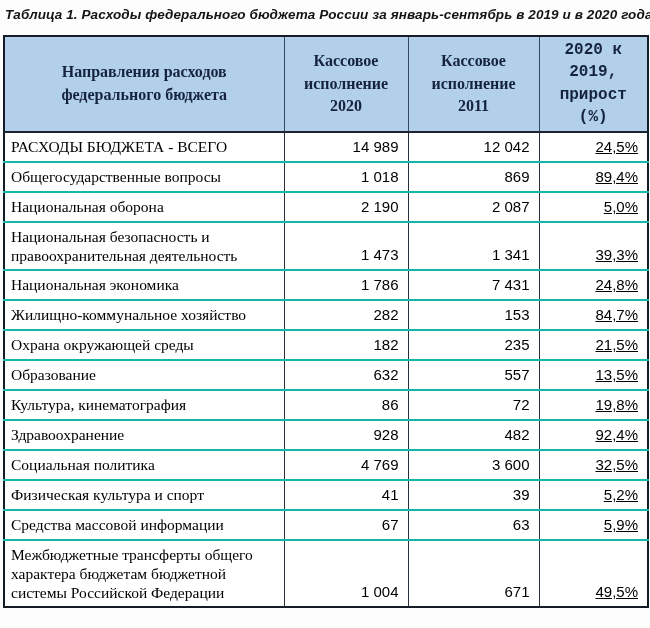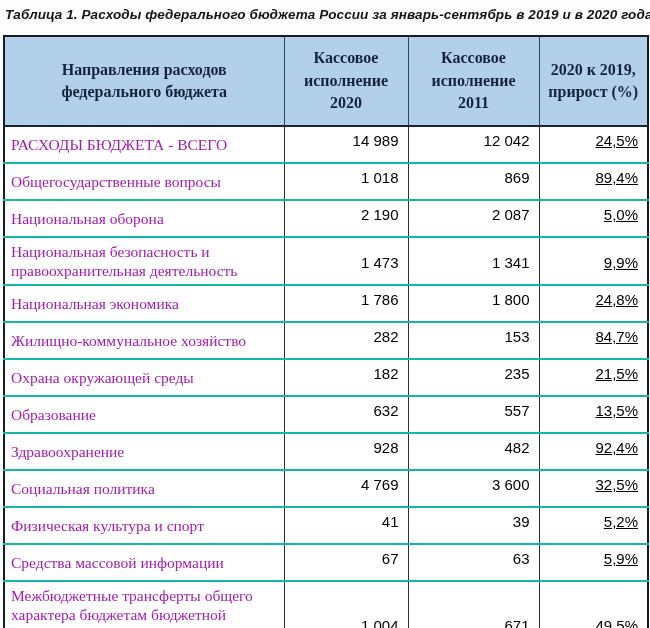--- a/index.html
+++ b/index.html
@@ -48,50 +48,50 @@
     text-align: center;
     font-family: "Liberation Serif", "DejaVu Serif", serif;
     font-weight: bold;
     font-size: 16px;
     line-height: 1.4;
     color: #16233e;
     padding: 2px 6px;
     border-right: 1.5px solid #33475c;
     border-bottom: 2px solid #1b2430;
   }
-  thead th:last-child { border-right: none; }
+  thead th:last-child { border-right: none; font-family: Liberation Mono, monospace; }
 
   tbody td {
     border-right: 1.5px solid #26303b;
     border-top: 2px solid #14b8a6;
     font-size: 15.5px;
     line-height: 19px;
     padding: 4px 6px;
     background: #ffffff;
   }
   tbody tr { height: 29px; }
   tbody tr:first-child td { border-top: none; }
   tbody td:last-child { border-right: none; text-decoration: underline; }
 
   tbody td.label {
     font-family: "Liberation Serif", "DejaVu Serif", serif;
     vertical-align: middle;
     text-align: left;
-    color: #a21caf;
+    color: #000000;
     padding-left: 6px;
     padding-right: 10px;
   }
   tbody td.num {
     font-family: "Liberation Sans", "DejaVu Sans", sans-serif;
     font-size: 15px;
     vertical-align: bottom;
     text-align: right;
     color: #000;
     padding-right: 9px;
-    padding-bottom: 12px;
+    padding-bottom: 5px;
   }
 </style>
 </head>
 <body>
 
 <div class="page">
   <div class="doc-title">Таблица 1. Расходы федерального бюджета России за январь-сентябрь в 2019 и в 2020 годах, млрд. руб.</div>
 
   <table class="budget">
     <colgroup>
@@ -127,27 +127,27 @@
     <td class="label">Национальная оборона</td>
     <td class="num">2 190</td>
     <td class="num">2 087</td>
     <td class="num">5,0%</td>
   </tr>
 
   <tr>
     <td class="label">Национальная безопасность и правоохранительная деятельность</td>
     <td class="num">1 473</td>
     <td class="num">1 341</td>
-    <td class="num">9,9%</td>
+    <td class="num">39,3%</td>
   </tr>
 
   <tr>
     <td class="label">Национальная экономика</td>
     <td class="num">1 786</td>
-    <td class="num">1 800</td>
+    <td class="num">7 431</td>
     <td class="num">24,8%</td>
   </tr>
 
   <tr>
     <td class="label">Жилищно-коммунальное хозяйство</td>
     <td class="num">282</td>
     <td class="num">153</td>
     <td class="num">84,7%</td>
   </tr>
 
@@ -158,20 +158,26 @@
     <td class="num">21,5%</td>
   </tr>
 
   <tr>
     <td class="label">Образование</td>
     <td class="num">632</td>
     <td class="num">557</td>
     <td class="num">13,5%</td>
   </tr>
 
+  <tr>
+    <td class="label">Культура, кинематография</td>
+    <td class="num">86</td>
+    <td class="num">72</td>
+    <td class="num">19,8%</td>
+  </tr>
 
   <tr>
     <td class="label">Здравоохранение</td>
     <td class="num">928</td>
     <td class="num">482</td>
     <td class="num">92,4%</td>
   </tr>
 
   <tr>
     <td class="label">Социальная политика</td>

